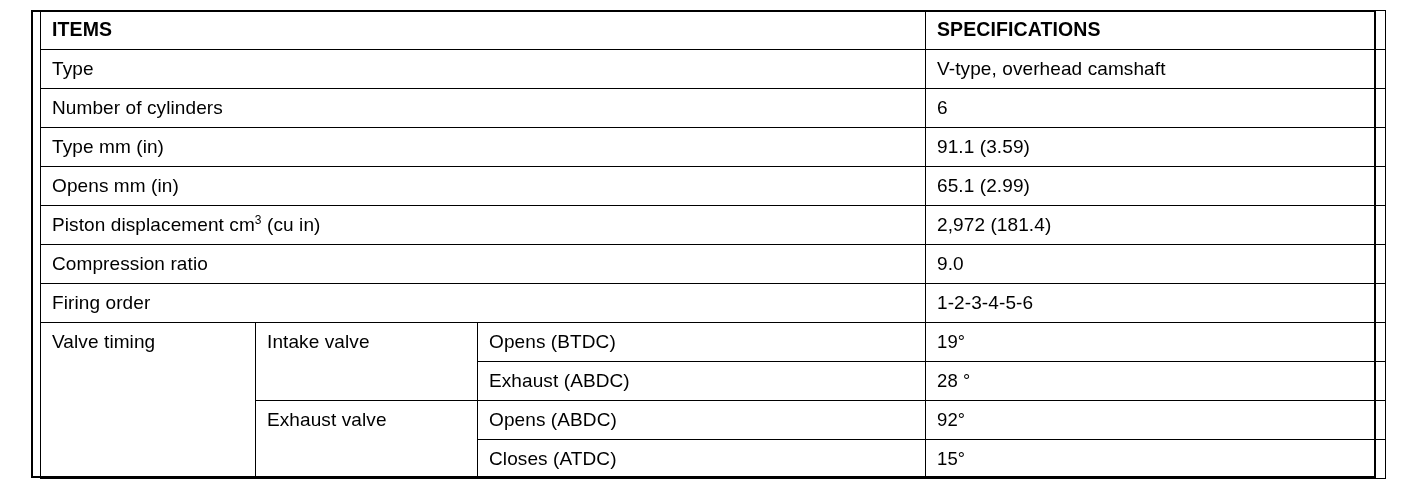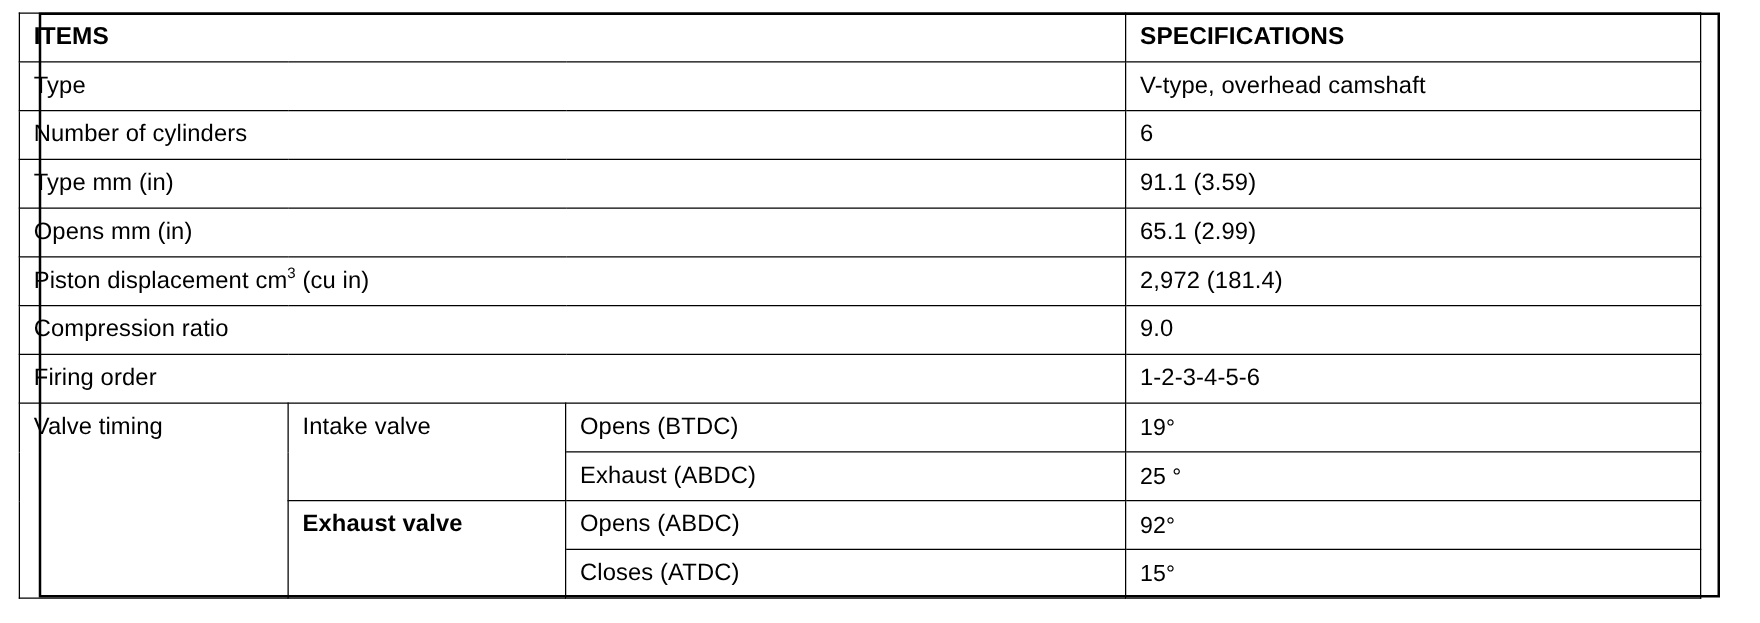--- a/index.html
+++ b/index.html
@@ -15,21 +15,21 @@
     overflow: hidden;
   }
   .sheet {
     position: relative;
     width: 1408px;
     height: 498px;
     background: #ffffff;
   }
   table.spec {
     position: absolute;
-    left: 15px;
+    left: 40px;
     top: 10px;
     width: 1345px;
     border-collapse: collapse;
     table-layout: fixed;
     background: #ffffff;
   }
   table.spec td {
     border: 1.5px solid #000000;
     padding: 0 0 0 11px;
     font-size: 19px;
@@ -128,25 +128,25 @@
 
       <tr>
         <td rowspan="4" style="vertical-align: top; padding-top: 9px; margin-top: 42px;">Valve timing</td>
         <td rowspan="2" style="vertical-align: top; padding-top: 9px;">Intake valve</td>
         <td>Opens (BTDC)</td>
         <td class="valsmall"><span>19</span><span class="deg">°</span></td>
       </tr>
 
       <tr>
         <td>Exhaust (ABDC)</td>
-        <td class="valsmall"><span>25</span><span class="deg deg-space">°</span></td>
+        <td class="valsmall"><span>28</span><span class="deg deg-space">°</span></td>
       </tr>
 
       <tr>
-        <td rowspan="2" style="vertical-align: top; padding-top: 9px; font-weight: bold;">Exhaust valve</td>
+        <td rowspan="2" style="vertical-align: top; padding-top: 9px;">Exhaust valve</td>
         <td>Opens (ABDC)</td>
         <td class="valsmall"><span>92</span><span class="deg">°</span></td>
       </tr>
 
       <tr>
         <td>Closes (ATDC)</td>
         <td class="valsmall"><span>15</span><span class="deg">°</span></td>
       </tr>
     </tbody>
   </table>

